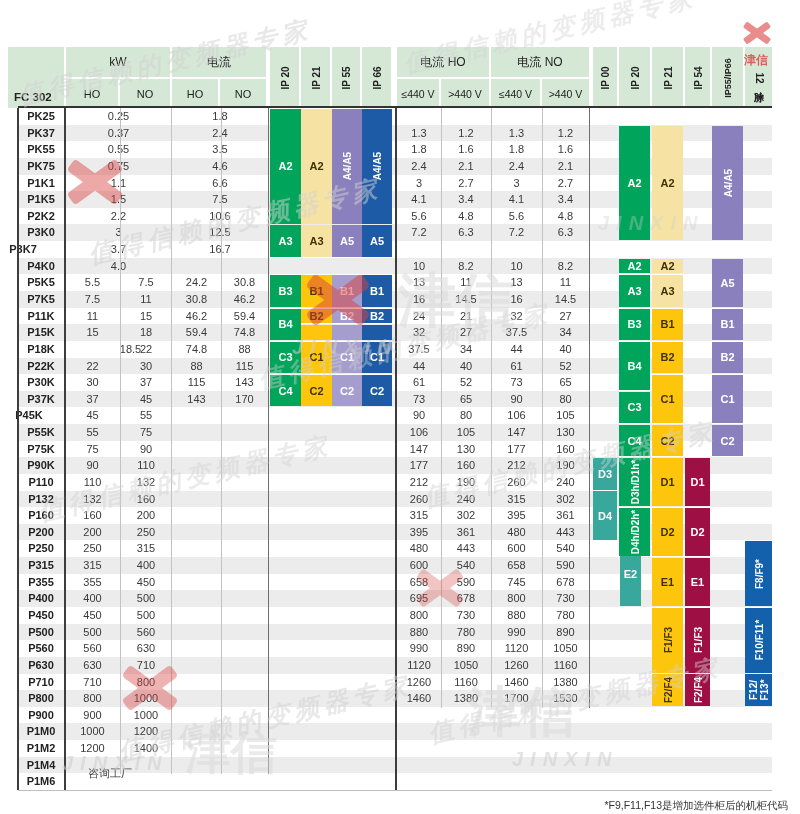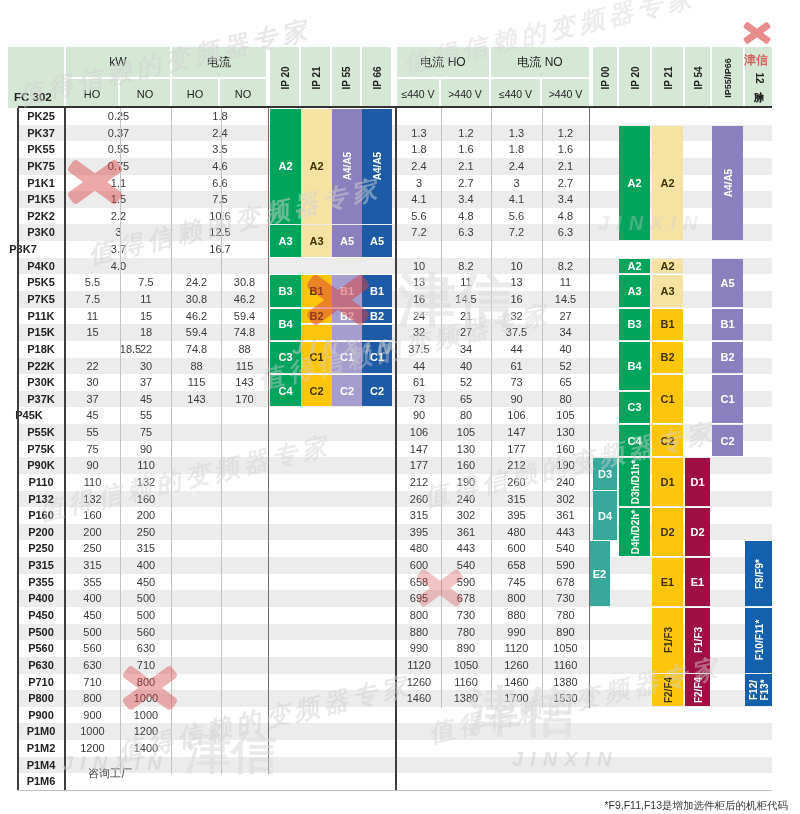--- a/index.html
+++ b/index.html
@@ -455,21 +455,21 @@
       </div>
       <div class="seg" style="left: 362px; top: 375.044px; width: 30px; height: 31.468px; background: rgb(30, 91, 166);">
         <span class="seglab" style="color: rgb(255, 255, 255);">C2</span>
       </div>
       <div class="seg" style="left: 593px; top: 458.214px; width: 24px; height: 31.468px; background: rgb(56, 167, 156);">
         <span class="seglab" style="color: rgb(255, 255, 255);">D3</span>
       </div>
       <div class="seg" style="left: 593px; top: 491.482px; width: 24px; height: 48.102px; background: rgb(56, 167, 156);">
         <span class="seglab" style="color: rgb(255, 255, 255);">D4</span>
       </div>
-      <div class="seg" style="left: 589px; top: 541.384px; width: 21px; height: 64.736px; background: rgb(56, 167, 156);">
+      <div class="seg" style="left: 620px; top: 541.384px; width: 21px; height: 64.736px; background: rgb(56, 167, 156);">
         <span class="seglab" style="color: rgb(255, 255, 255);">E2</span>
       </div>
       <div class="seg" style="left: 619px; top: 125.534px; width: 31px; height: 114.638px; background: rgb(0, 164, 91);">
         <span class="seglab" style="color: rgb(255, 255, 255);">A2</span>
       </div>
       <div class="seg" style="left: 619px; top: 258.606px; width: 31px; height: 14.834px; background: rgb(0, 164, 91);">
         <span class="seglab" style="color: rgb(255, 255, 255);">A2</span>
       </div>
       <div class="seg" style="left: 619px; top: 275.24px; width: 31px; height: 31.468px; background: rgb(0, 164, 91);">
         <span class="seglab" style="color: rgb(255, 255, 255);">A3</span>

